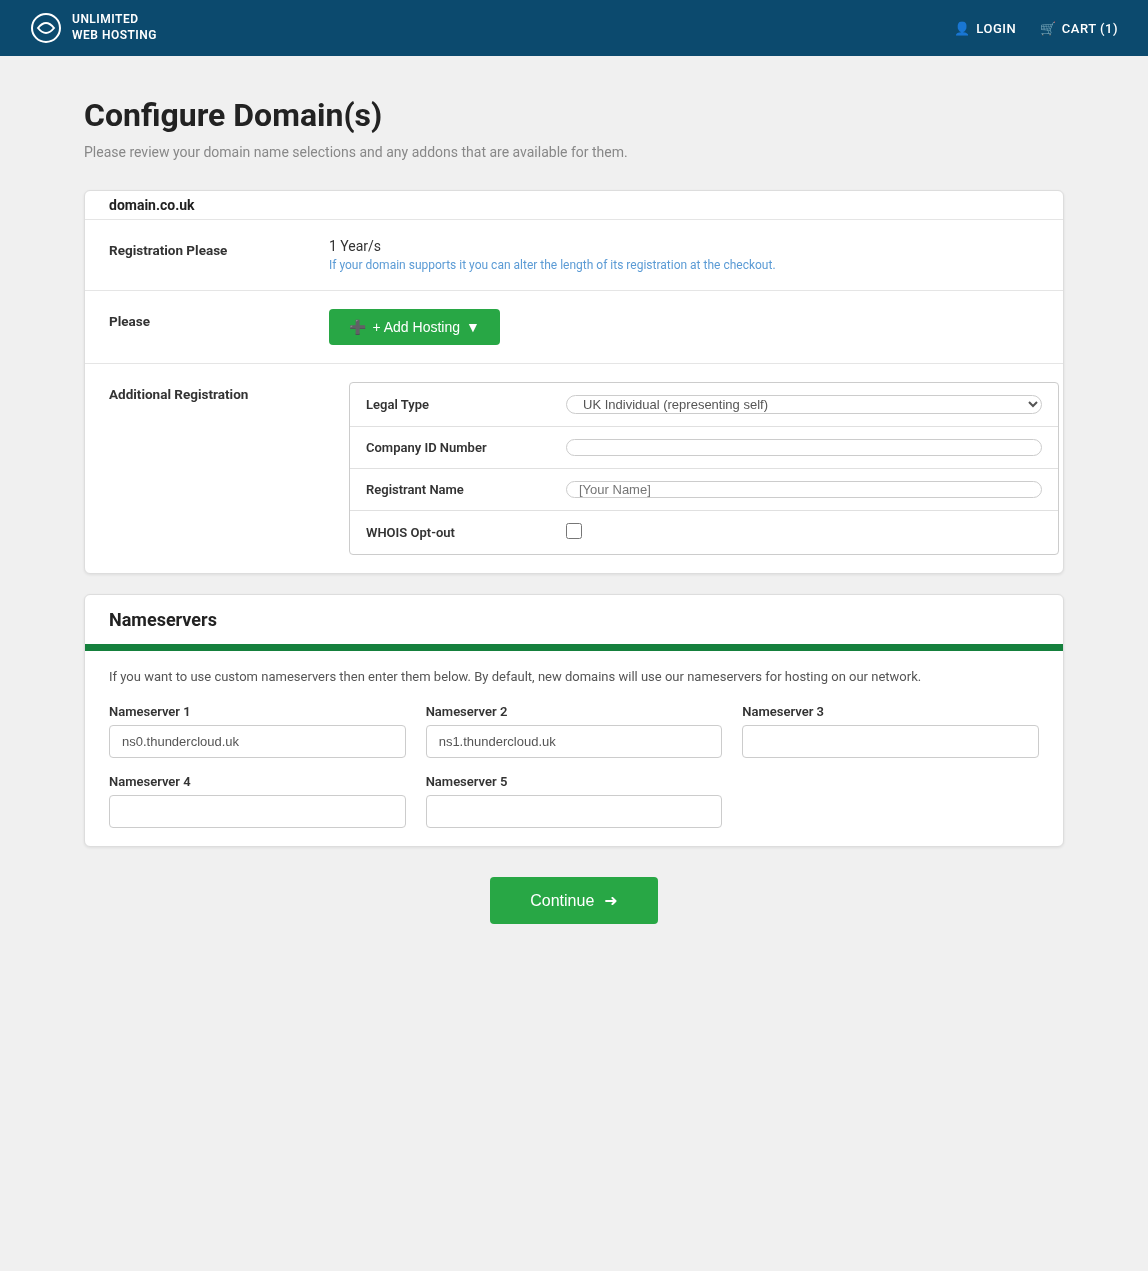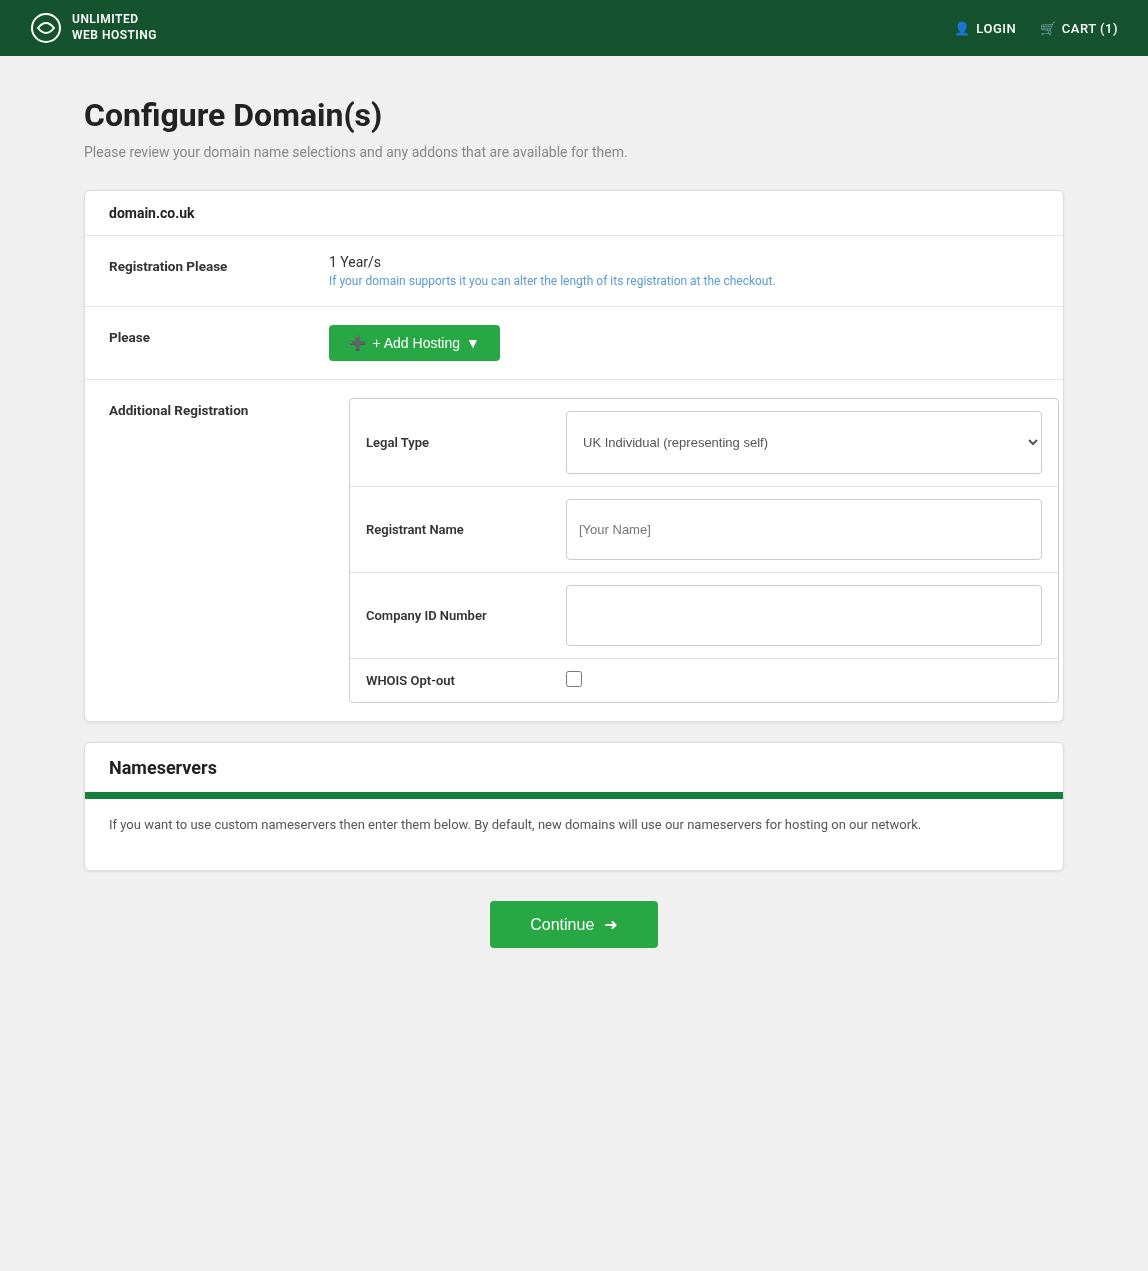--- a/index.html
+++ b/index.html
@@ -5,21 +5,21 @@
     * { box-sizing: border-box; margin: 0; padding: 0; }
     body {
       font-family: -apple-system, BlinkMacSystemFont, 'Segoe UI', Roboto, Helvetica, Arial, sans-serif;
       background: #f0f0f0;
       color: #333;
       font-size: 14px;
     }
 
     
     .header {
-      background: #14532d;
+      background: #0c4a6e;
       display: flex;
       align-items: center;
       justify-content: space-between;
       padding: 0 30px;
       height: 56px;
     }
     .header-logo {
       display: flex;
       align-items: center;
       gap: 10px;
@@ -84,21 +84,21 @@
     .card-section {
       border-bottom: 1px solid #e5e5e5;
       padding: 18px 24px;
       display: flex;
       align-items: flex-start;
     }
     .card-section:last-child {
       border-bottom: none;
     }
     .section-header-row {
-      padding: 14px 24px;
+      padding: 6px 24px;
       border-bottom: 1px solid #e5e5e5;
       font-weight: 700;
       font-size: 14px;
       color: #222;
     }
 
     .section-label {
       font-weight: 700;
       font-size: 13.5px;
       color: #333;
@@ -155,22 +155,22 @@
       color: #333;
       min-width: 200px;
     }
     .info-field {
       flex: 1;
     }
     .info-field select,
     .info-field input[type="text"] {
       width: 100%;
       border: 1px solid #ccc;
-      border-radius: 4px;
-      padding: 22px 12px;
+      border-radius: 11px;
+      padding: 0 12px;
       font-size: 13px;
       color: #555;
       background: #fff;
     }
     .info-field select {
       appearance: auto;
     }
     .info-field input[type="checkbox"] {
       width: 16px;
       height: 16px;
@@ -315,30 +315,30 @@
                 <option>UK Individual (representing self)</option>
                 <option>UK Limited Company</option>
                 <option>UK Public Limited Company</option>
                 <option>UK Partnership</option>
                 <option>UK Sole Trader</option>
               </select>
             </div>
           </div>
 
           <div class="info-row">
+            <div class="info-label">Company ID Number</div>
+            <div class="info-field">
+              <input type="text" value="" style="">
+            </div>
+          </div>
+
+          <div class="info-row">
             <div class="info-label">Registrant Name</div>
             <div class="info-field">
               <input type="text" placeholder="[Your Name]" style="">
-            </div>
-          </div>
-
-          <div class="info-row">
-            <div class="info-label">Company ID Number</div>
-            <div class="info-field">
-              <input type="text" value="" style="">
             </div>
           </div>
 
           <div class="info-row">
             <div class="info-label">WHOIS Opt-out</div>
             <div class="info-field">
               <input type="checkbox" style="">
             </div>
           </div>
 
@@ -347,20 +347,48 @@
     </div>
 
   </div>
 
   <div class="ns-card">
     <div class="ns-header">
       <span>Nameservers</span>
     </div>
     <div class="ns-body">
       <p class="ns-info-text">If you want to use custom nameservers then enter them below. By default, new domains will use our nameservers for hosting on our network.</p>
+      <div class="ns-grid">
+
+        <div class="ns-field">
+          <label>Nameserver 1</label>
+          <input type="text" value="ns0.thundercloud.uk" style="">
+        </div>
+
+        <div class="ns-field">
+          <label>Nameserver 2</label>
+          <input type="text" value="ns1.thundercloud.uk" style="">
+        </div>
+
+        <div class="ns-field">
+          <label>Nameserver 3</label>
+          <input type="text" value="" style="">
+        </div>
+
+        <div class="ns-field">
+          <label>Nameserver 4</label>
+          <input type="text" value="" style="">
+        </div>
+
+        <div class="ns-field">
+          <label>Nameserver 5</label>
+          <input type="text" value="" style="">
+        </div>
+
+      </div>
     </div>
   </div>
 
   <div class="continue-area">
     <button class="btn-continue">
       <span>Continue</span>
       <span class="arrow-icon">➜</span>
     </button>
   </div>
 

